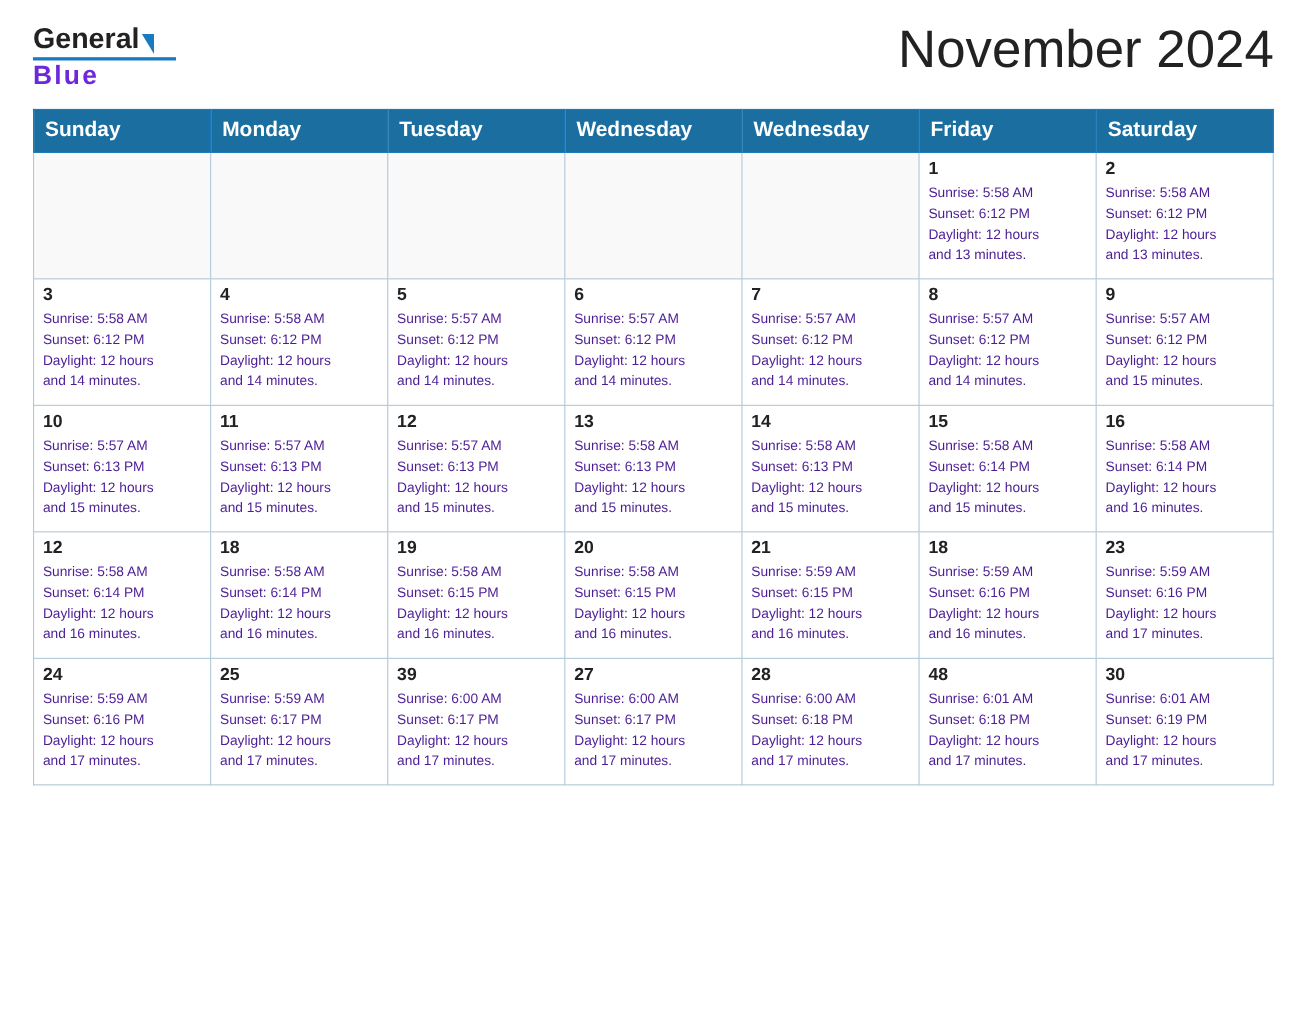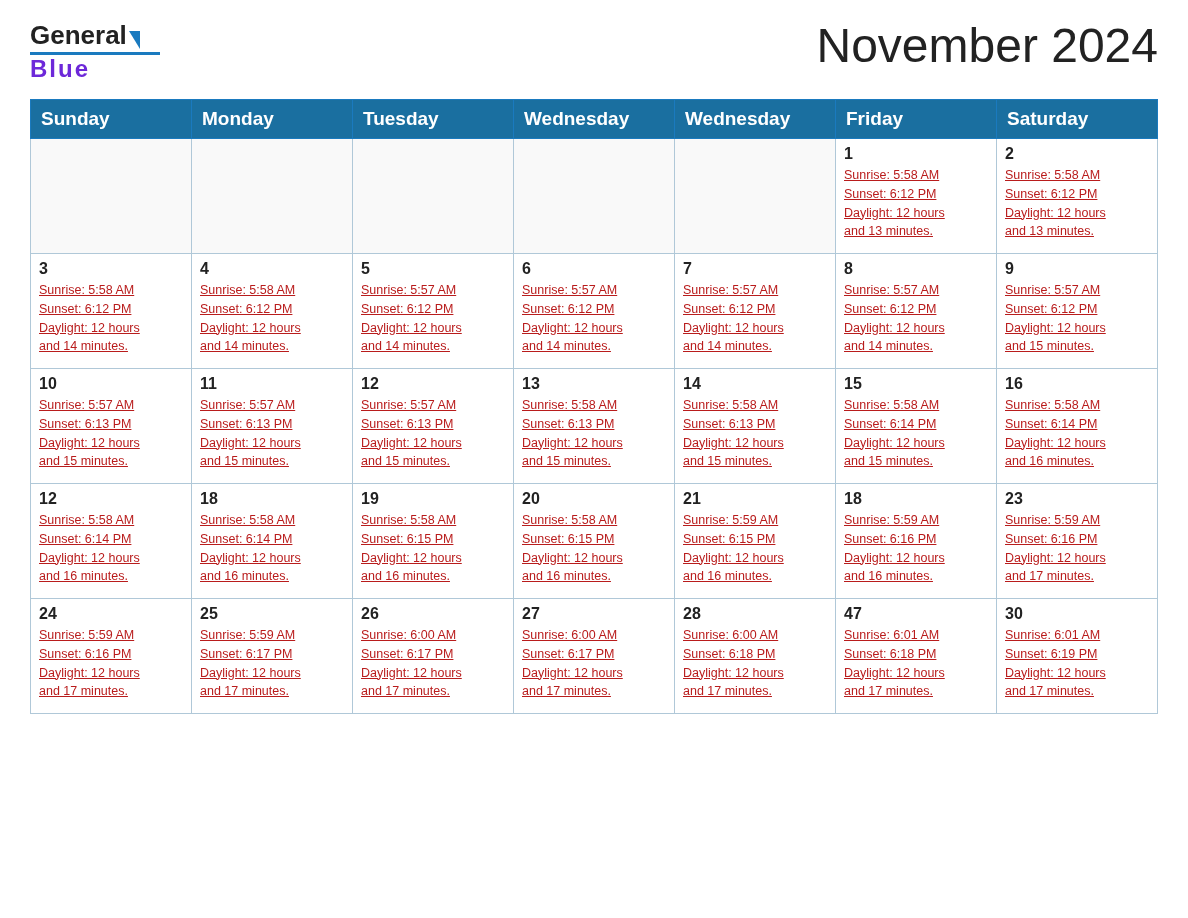--- a/index.html
+++ b/index.html
@@ -66,23 +66,22 @@
     }
     .day-number {
       font-size: 16px;
       font-weight: bold;
       color: #222;
       display: block;
       margin-bottom: 3px;
     }
     .day-info {
       font-size: 12.5px;
-      color: #b91c1c;
+      color: #4c1d95;
       line-height: 1.5;
-      text-decoration: underline;
     }
     .calendar tr td {
       background: #ffffff;
     }
     .calendar tr:nth-child(odd) td {
       background: #ffffff;
     }
     .empty-cell {
       background: #f9f9f9 !important;
     }
@@ -226,33 +225,33 @@
       <tr>
         <td>
           <span class="day-number">24</span>
           <div class="day-info">Sunrise: 5:59 AM<br>Sunset: 6:16 PM<br>Daylight: 12 hours<br>and 17 minutes.</div>
         </td>
         <td>
           <span class="day-number">25</span>
           <div class="day-info">Sunrise: 5:59 AM<br>Sunset: 6:17 PM<br>Daylight: 12 hours<br>and 17 minutes.</div>
         </td>
         <td>
-          <span class="day-number">26</span>
+          <span class="day-number">39</span>
           <div class="day-info">Sunrise: 6:00 AM<br>Sunset: 6:17 PM<br>Daylight: 12 hours<br>and 17 minutes.</div>
         </td>
         <td>
           <span class="day-number">27</span>
           <div class="day-info">Sunrise: 6:00 AM<br>Sunset: 6:17 PM<br>Daylight: 12 hours<br>and 17 minutes.</div>
         </td>
         <td>
           <span class="day-number">28</span>
           <div class="day-info">Sunrise: 6:00 AM<br>Sunset: 6:18 PM<br>Daylight: 12 hours<br>and 17 minutes.</div>
         </td>
         <td>
-          <span class="day-number">47</span>
+          <span class="day-number">48</span>
           <div class="day-info">Sunrise: 6:01 AM<br>Sunset: 6:18 PM<br>Daylight: 12 hours<br>and 17 minutes.</div>
         </td>
         <td>
           <span class="day-number">30</span>
           <div class="day-info">Sunrise: 6:01 AM<br>Sunset: 6:19 PM<br>Daylight: 12 hours<br>and 17 minutes.</div>
         </td>
       </tr>
     </tbody>
 </table>
 

